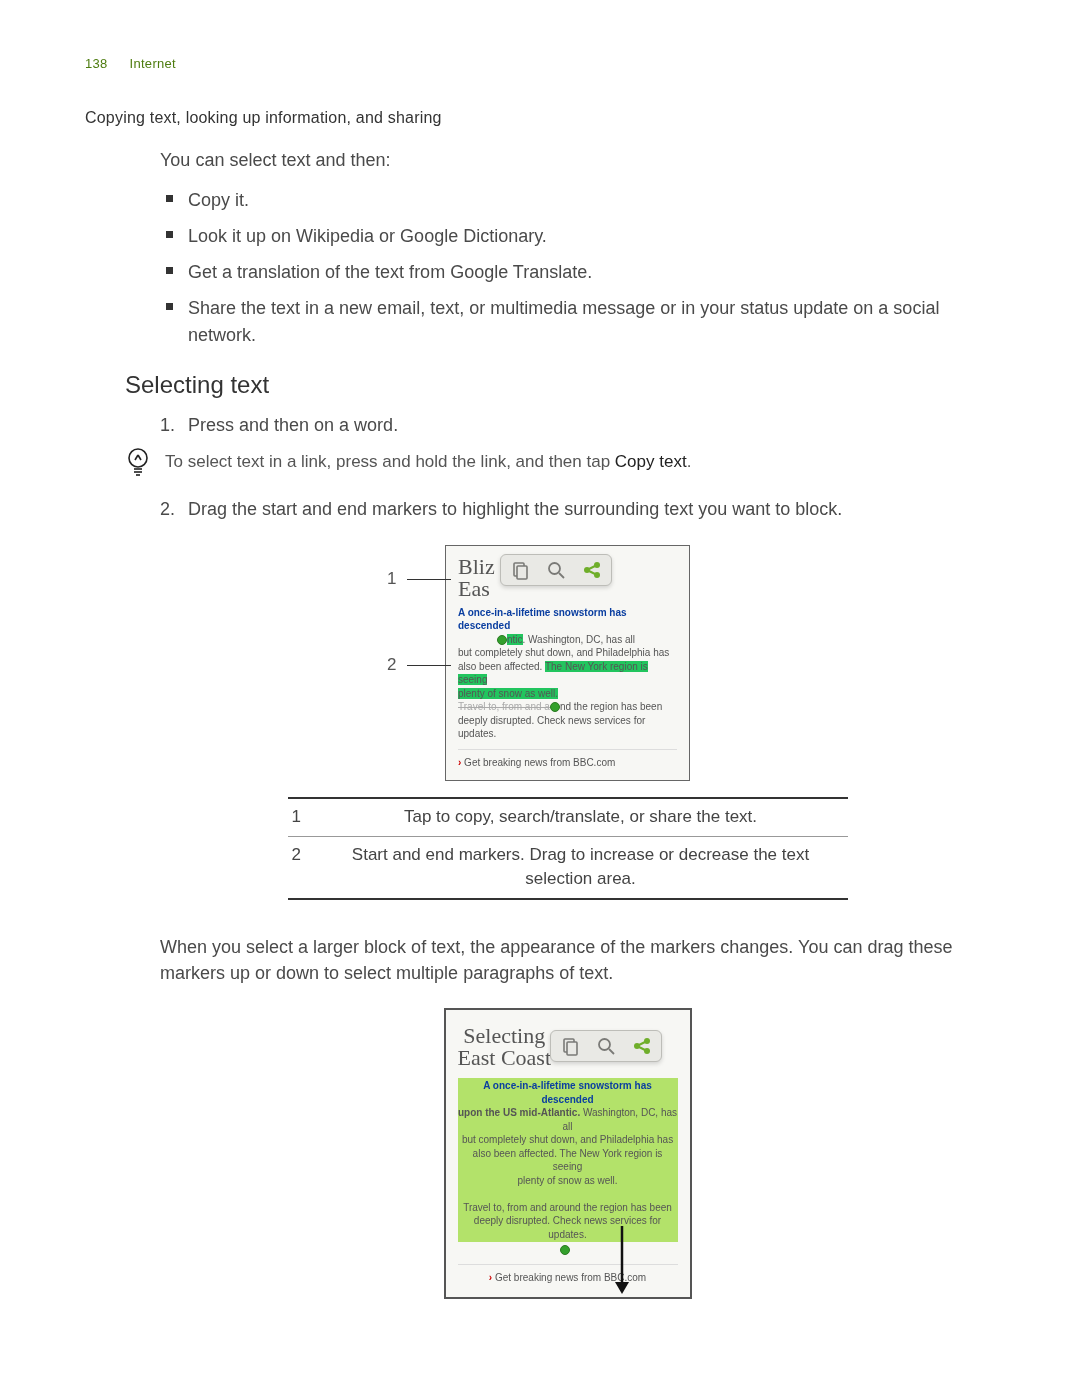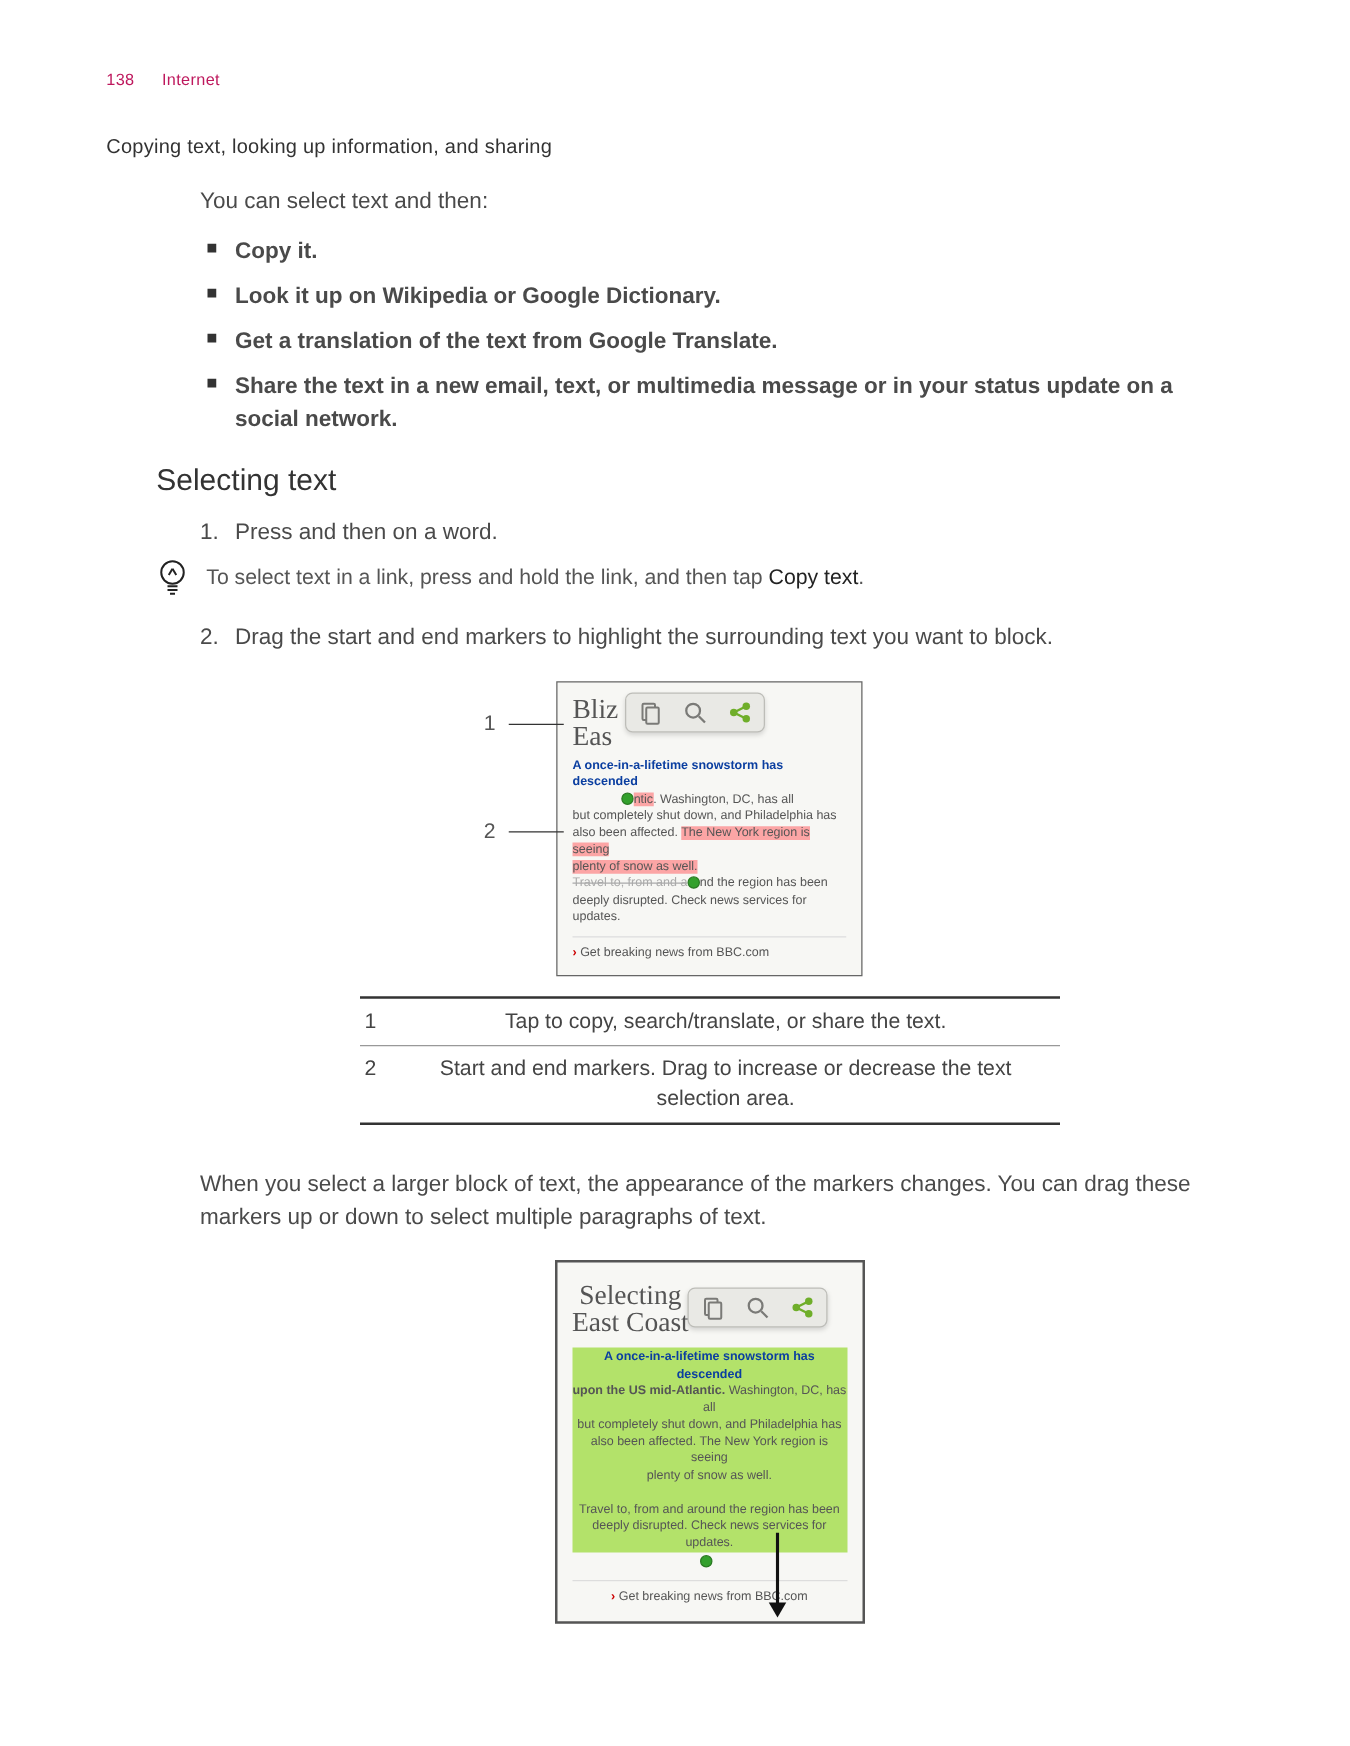--- a/index.html
+++ b/index.html
@@ -10,36 +10,36 @@
     color:#4a4a4a;
     font-size:18px;
     line-height:1.45;
     position:relative;
   }
   .page{
     padding:55px 95px 40px 85px;
   }
   .running-head{
     font-size:13px;
-    color:#be185d;
+    color:#4d7c0f;
     letter-spacing:.3px;
     margin-bottom:32px;
   }
   .running-head .num{margin-right:18px;}
   h2.section{
     font-size:16px;
     font-weight:400;
     color:#333;
     margin:0 0 18px 0;
     letter-spacing:.2px;
   }
   .body-indent{margin-left:75px;margin-right:10px;}
   .intro{margin:0 0 14px 0;}
   ul.sq{list-style:none;padding:0;margin:0 0 20px 0;}
-  ul.sq li{position:relative;padding-left:28px;margin:10px 0;font-weight:bold;}
+  ul.sq li{position:relative;padding-left:28px;margin:10px 0;}
   ul.sq li::before{content:"";position:absolute;left:6px;top:8px;width:7px;height:7px;background:#333;}
   h3.sub{
     font-size:24px;font-weight:400;color:#333;
     margin:18px 0 10px -35px;
   }
   ol.num{list-style:none;padding:0;margin:0;}
   ol.num li{position:relative;padding-left:28px;margin:8px 0;}
   ol.num li .n{position:absolute;left:0;top:0;}
   .tip-row{display:flex;align-items:flex-start;margin:6px 0 18px -35px;}
   .tip-row .bulb{flex:0 0 auto;margin-right:14px;color:#222;}
@@ -50,21 +50,21 @@
   .callout{position:absolute;font-size:17px;color:#555;}
   .callout .ln{display:inline-block;vertical-align:middle;border-top:1px solid #333;}
   
   .mock{border:1px solid #666;background:#f7f7f4;width:245px;padding:10px 12px 10px 12px;box-sizing:border-box;}
   .head-row{display:flex;align-items:center;justify-content:space-between;margin-bottom:6px;position:relative;height:44px;}
   .headline{font-family:Georgia,'Times New Roman',serif;font-size:22px;color:#555;line-height:1.0;}
   .toolbar{position:absolute;left:42px;top:-2px;background:#e9e9e5;border:1px solid #bdbdb8;border-radius:6px;box-shadow:0 2px 4px rgba(0,0,0,.15);padding:4px 8px;display:flex;gap:14px;align-items:center;}
   .tb-ic{width:22px;height:22px;display:flex;align-items:center;justify-content:center;color:#7a7a77;}
   .article{font-size:10px;color:#555;line-height:1.35;}
   .article .lead{color:#0a3ea0;font-weight:bold;}
-  .hl{background:#fca5a5;}
+  .hl{background:#22c55e;}
   .marker{display:inline-block;width:8px;height:8px;border-radius:50%;background:#33a02c;border:1px solid #2a7a22;vertical-align:middle;}
   .bbc{font-size:10px;color:#555;margin-top:8px;border-top:1px solid #ddd;padding-top:6px;}
   .bbc::before{content:"› ";color:#c00;font-weight:bold;}
   
   .legend{width:560px;margin:10px auto 0 auto;border-top:2px solid #333;border-bottom:2px solid #333;font-size:17px;color:#444;}
   .legend .row{display:flex;padding:6px 4px;}
   .legend .row + .row{border-top:1px solid #999;}
   .legend .row .k{flex:0 0 26px;}
   .legend .row .v{flex:1;text-align:center;}
   .para{margin:34px 0 22px 0;}

